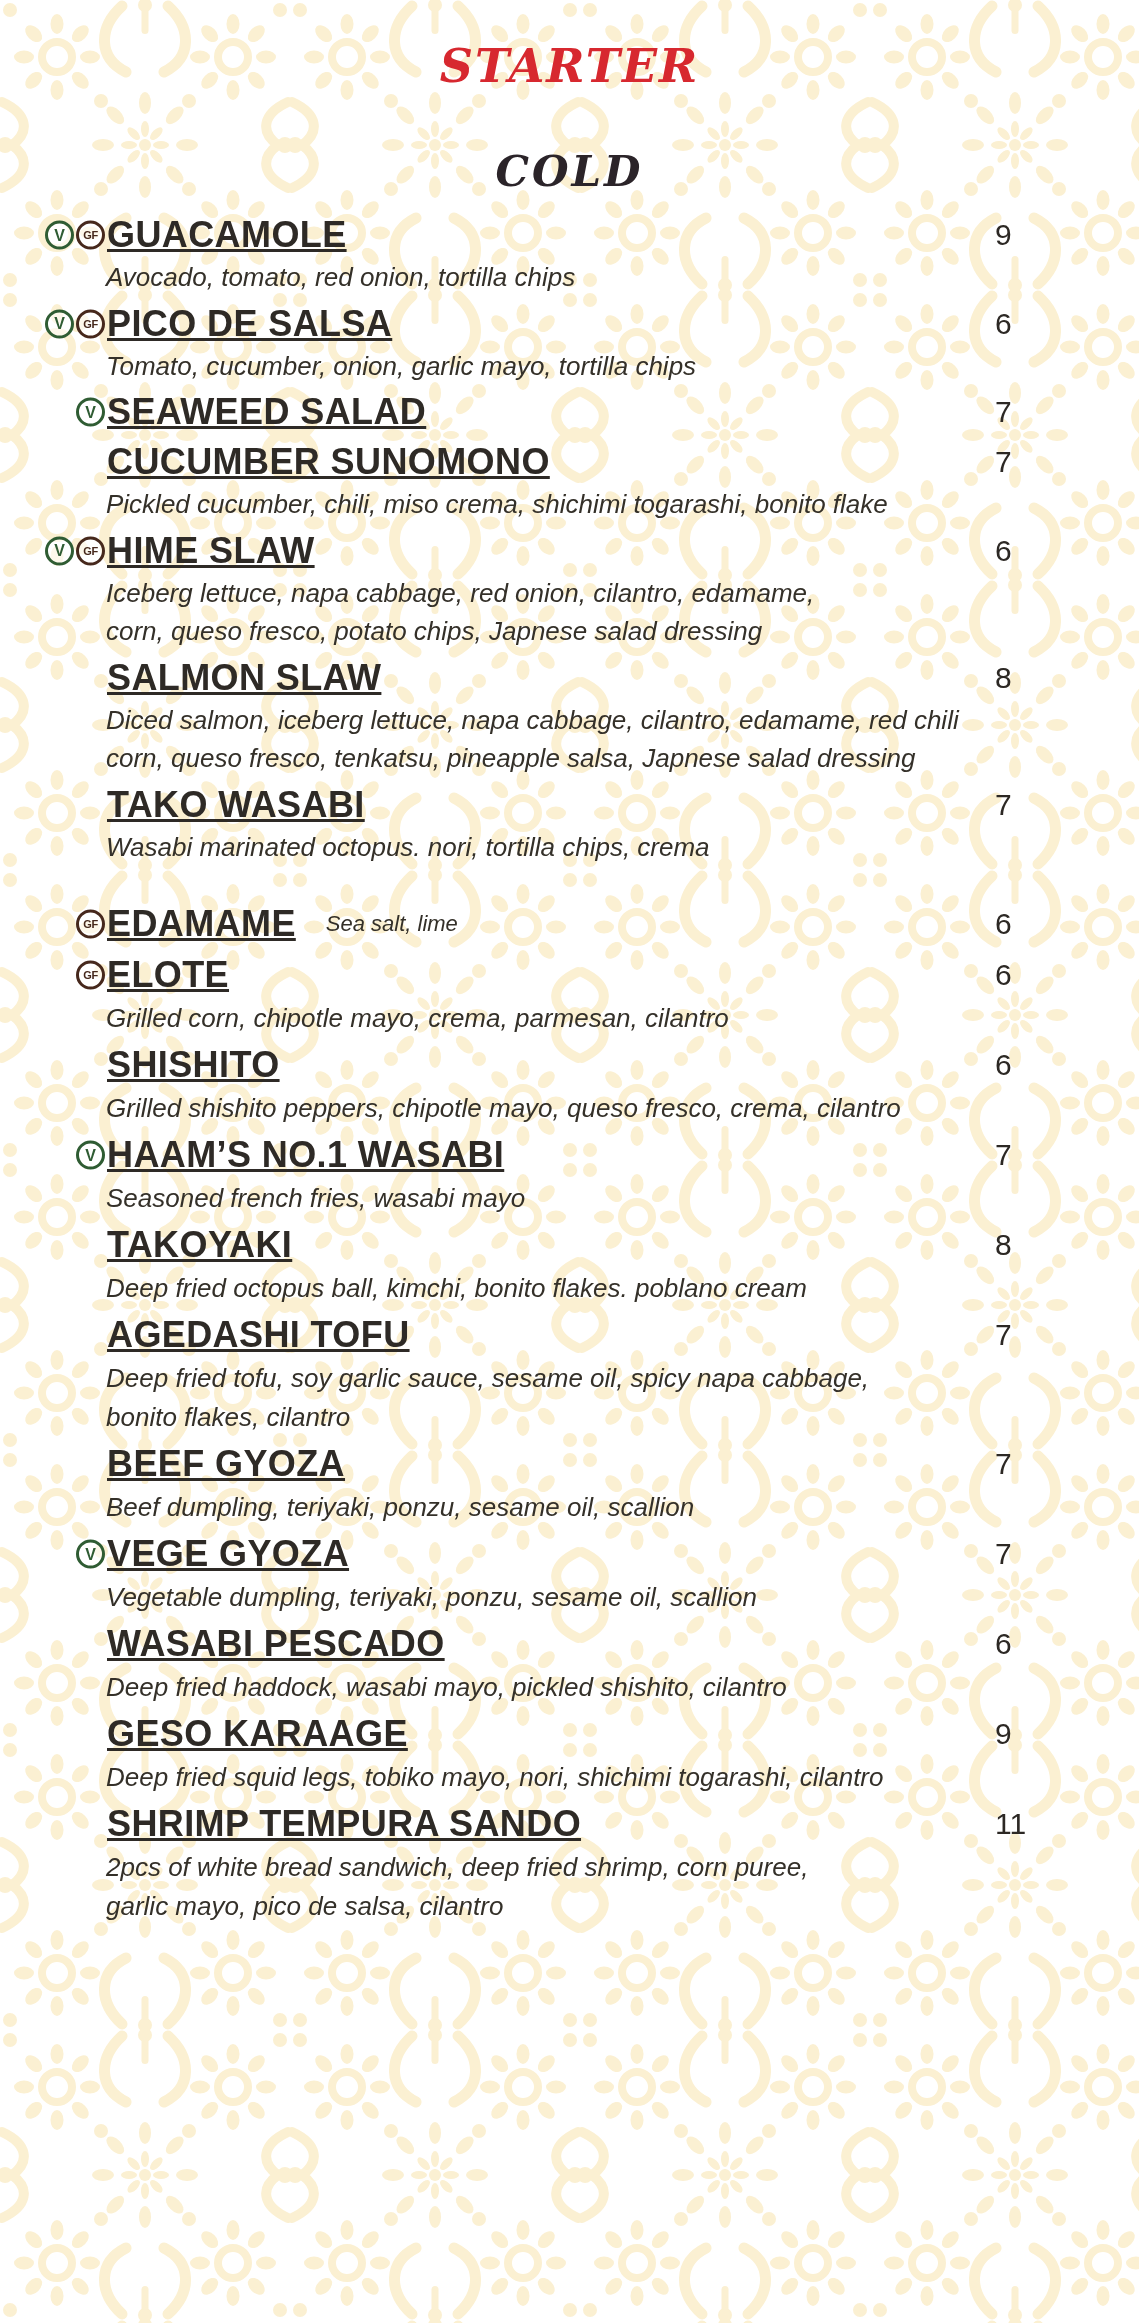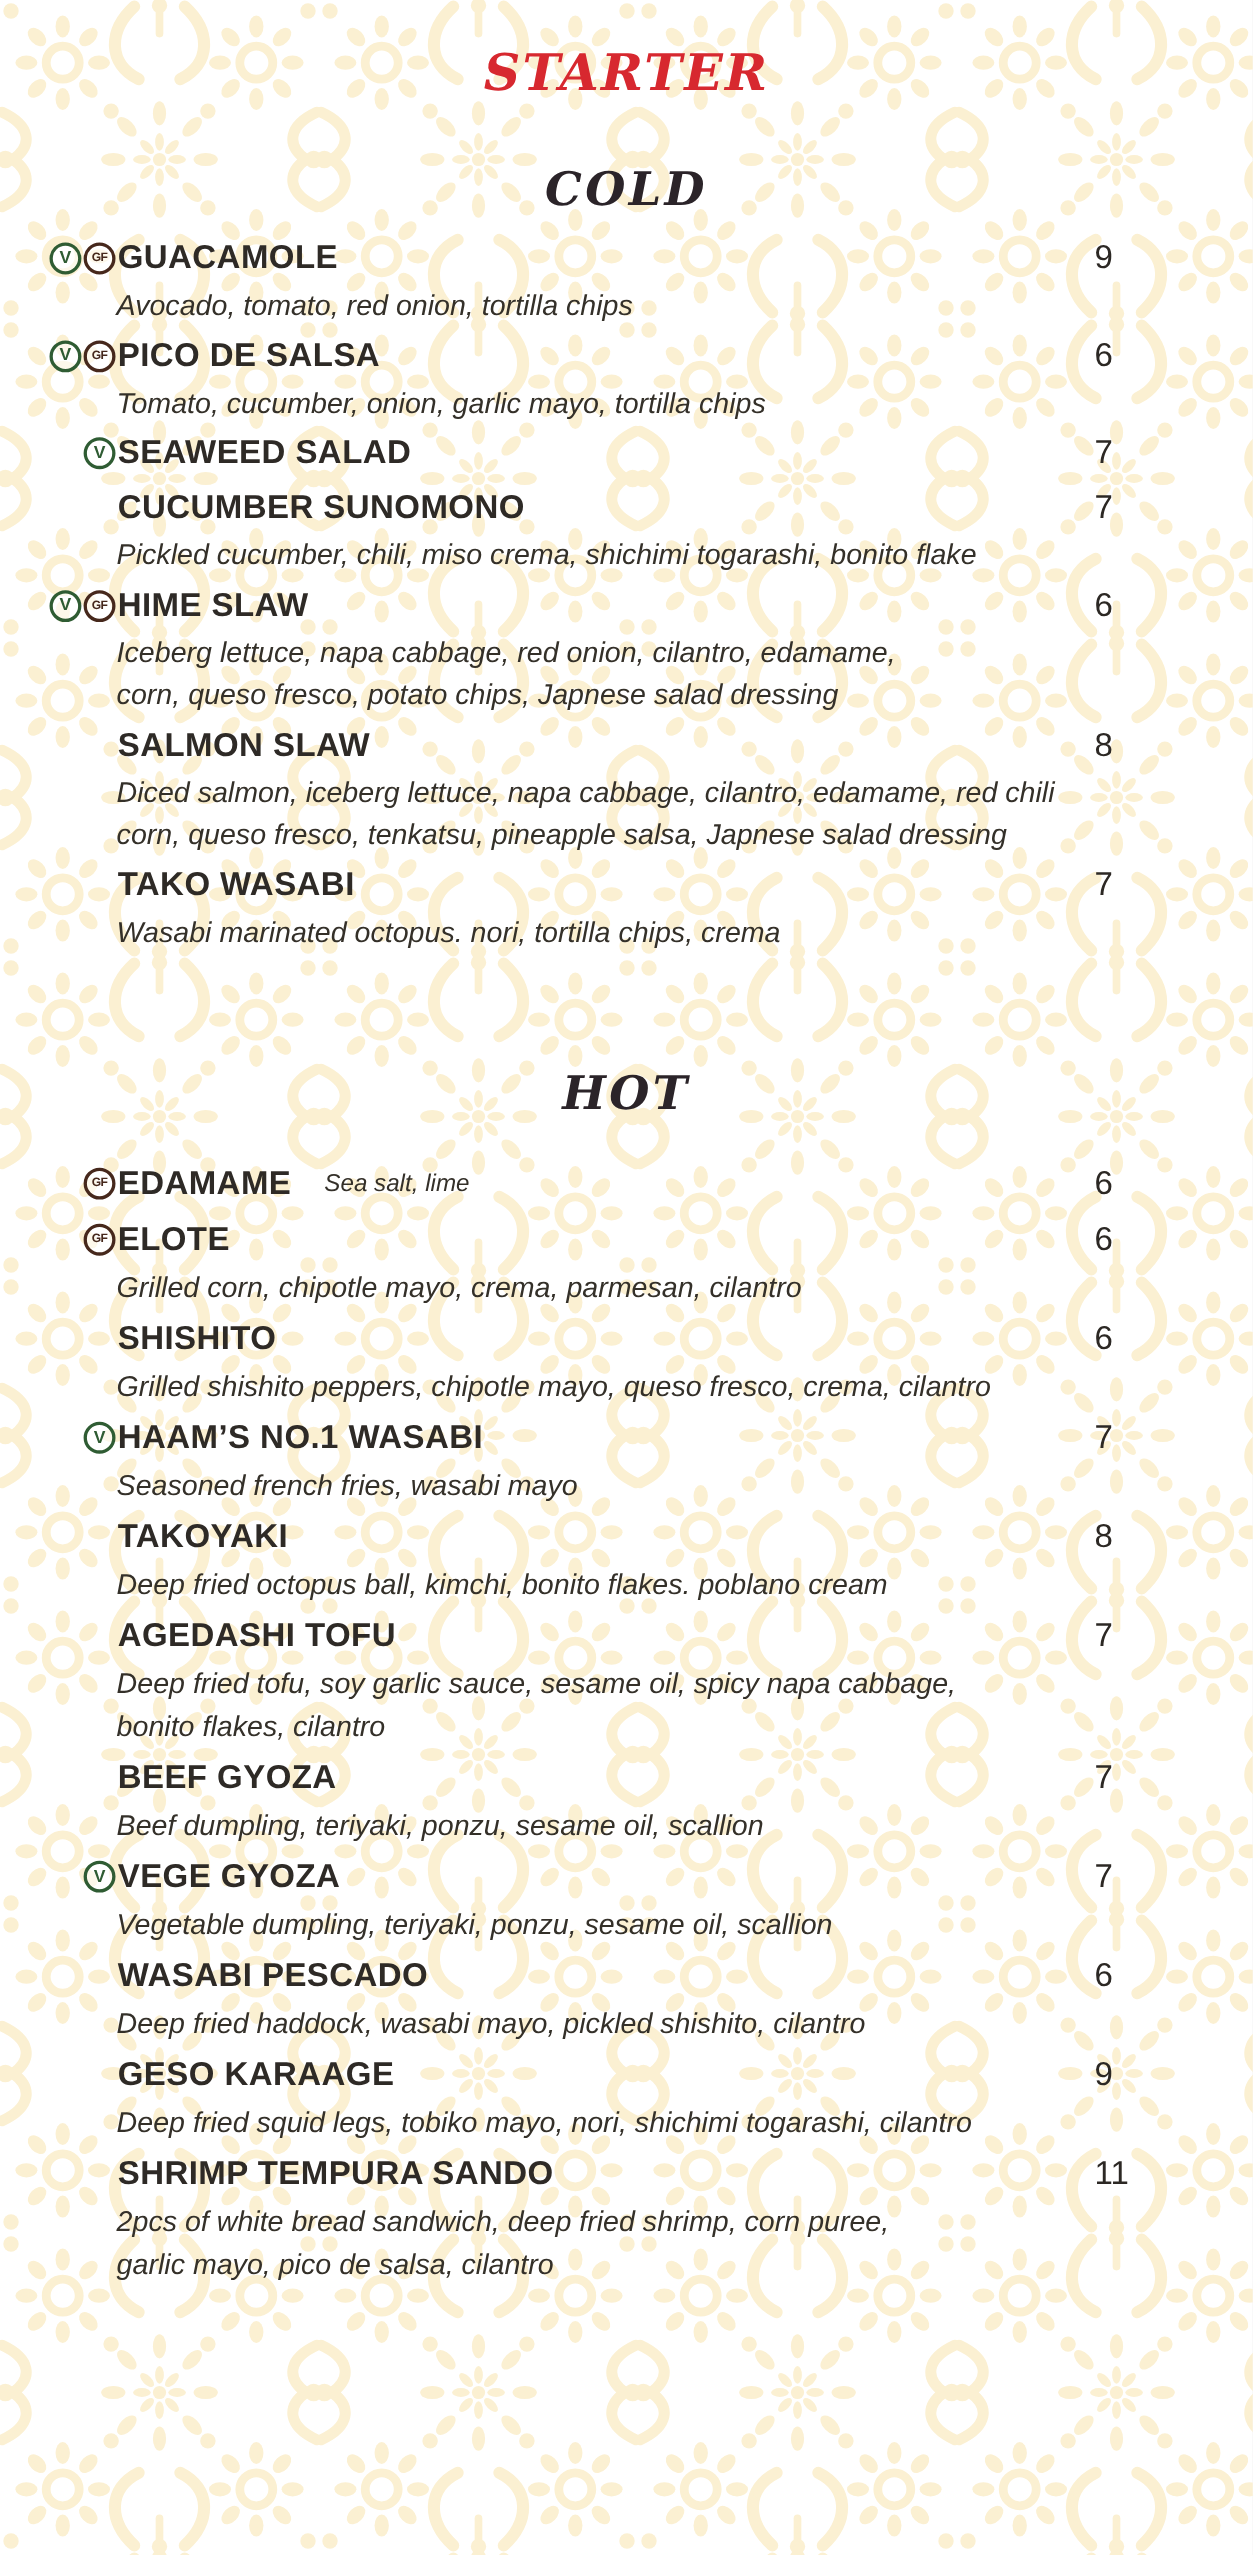--- a/index.html
+++ b/index.html
@@ -47,22 +47,23 @@
   }
   .badge {
     width:29px; height:29px; border-radius:50%; border:3px solid #2c2824;
     box-sizing:border-box; display:flex; align-items:center; justify-content:center;
     font-weight:bold; background:rgba(255,255,255,0.55); line-height:1;
   }
   .badge.v  { font-size:16px; }
   .badge.gf { font-size:11px; letter-spacing:-0.5px; }
 
   .item-name {
-    font-size:30px; font-weight:bold; color:#2e2a26; letter-spacing:0.4px;
+    font-size:36px; font-weight:bold; color:#2e2a26; letter-spacing:0.4px;
     white-space:nowrap;
+    text-decoration:underline;
   }
   .inline-desc {
     font-style:italic; font-size:22px; color:#343029; margin-left:30px;
     font-weight:normal; white-space:nowrap;
   }
   .price {
     position:absolute; left:995px; top:50%; transform:translateY(-50%);
     font-size:30px; font-weight:normal; color:#2c2824;
   }
   .desc {
@@ -272,21 +273,20 @@
 
       <span class="item-name">TAKO WASABI</span>
 
       <span class="price">7</span>
     </div>
     <div class="desc">Wasabi marinated octopus. nori, tortilla chips, crema</div>
   </div>
           </div>
   </section>
         <section class="section section--hot">
-    <h2 class="section-header" style="color: rgb(43, 36, 41);">HOT</h2>
     <div class="items">
             <div class="item">
     <div class="title-row">
       <span class="badges">
                   <span class="badge gf" style="border-color: rgb(70, 40, 28); color: rgb(70, 40, 28);">GF</span>
                 </span>
       <span class="item-name">EDAMAME</span>
       <span class="inline-desc">Sea salt, lime</span>
       <span class="price">6</span>
     </div>

